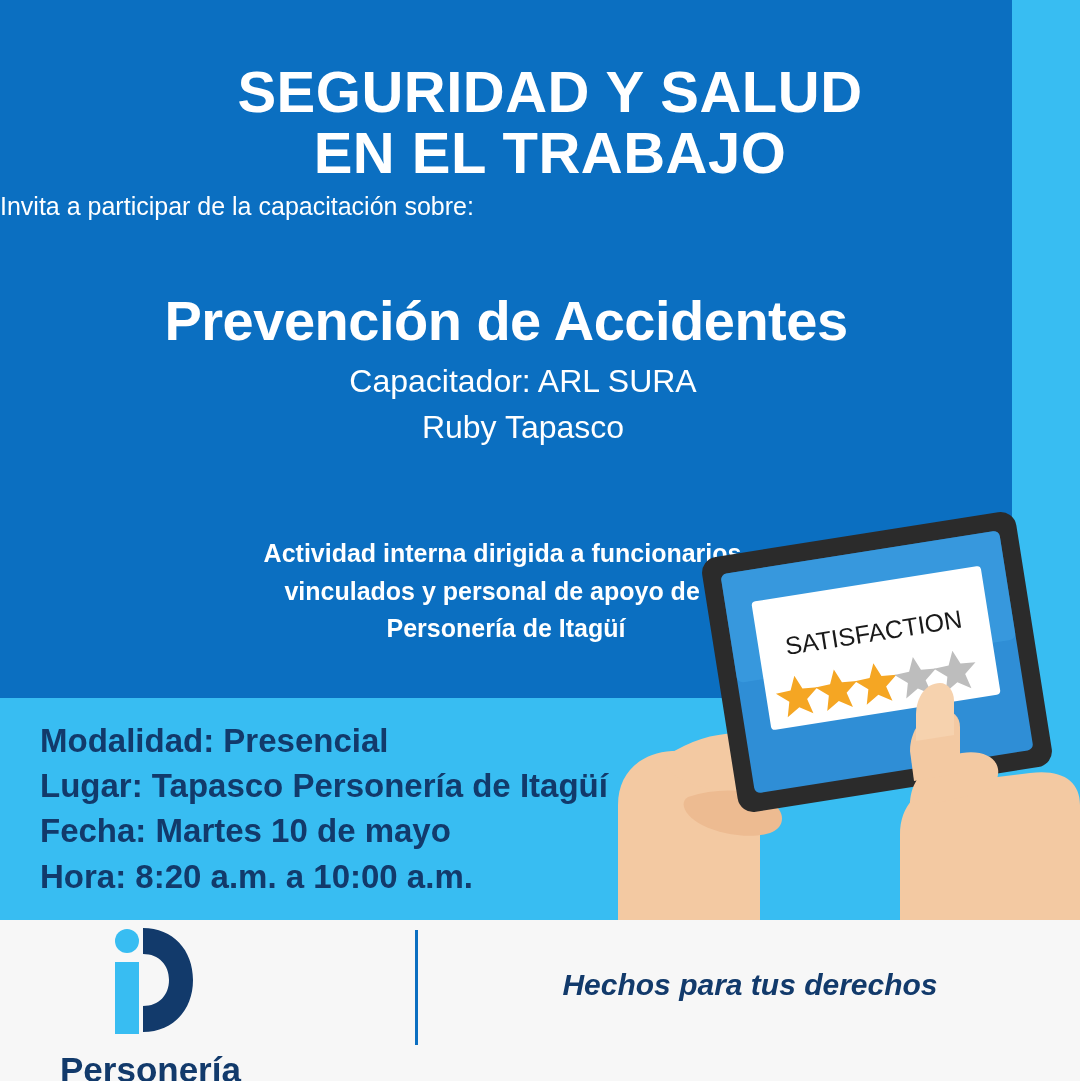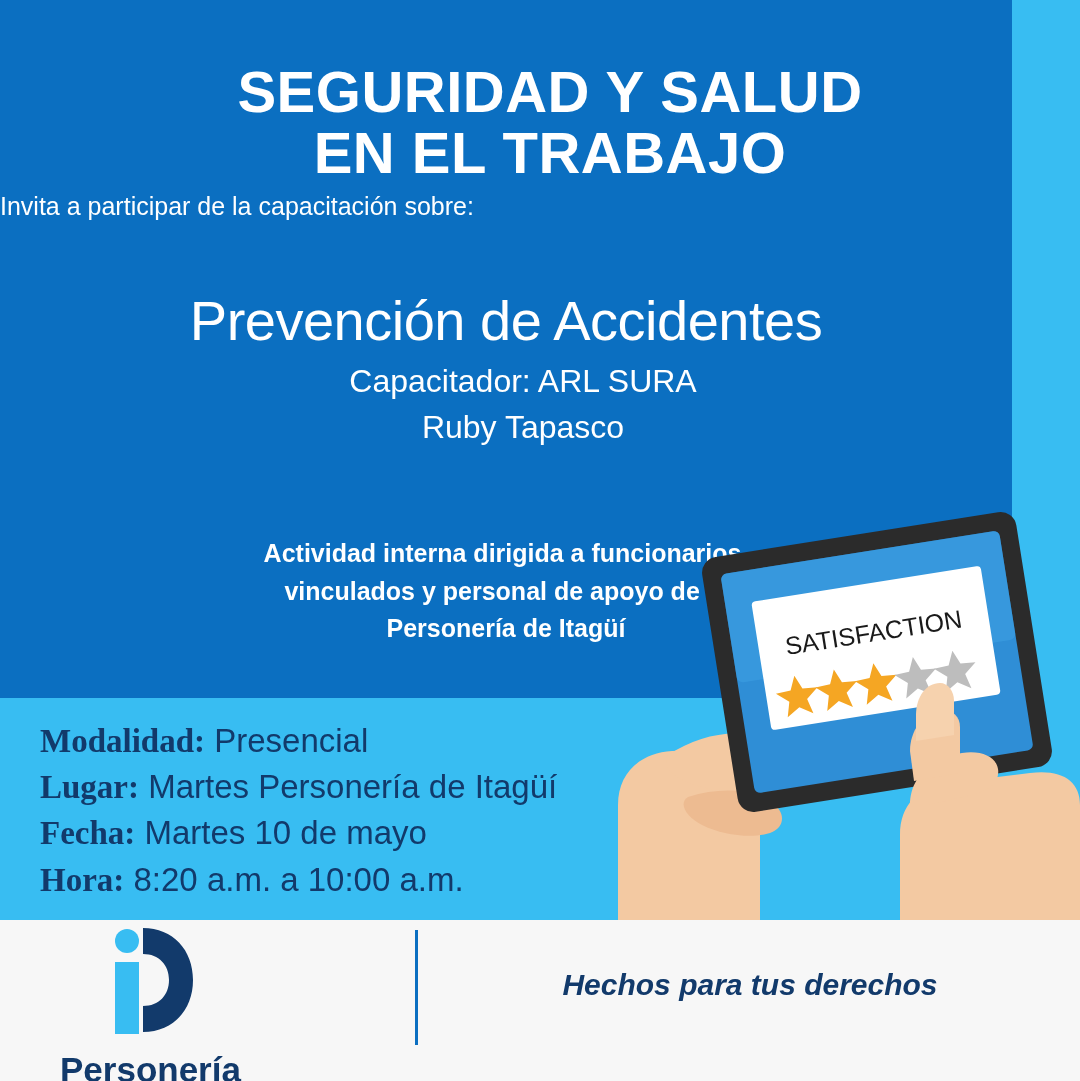--- a/index.html
+++ b/index.html
@@ -82,21 +82,21 @@
   }
 
   .topic {
     position: absolute;
     left: 0;
     top: 288px;
     width: 1012px;
     text-align: center;
     color: #ffffff;
     font-size: 56px;
-    font-weight: normal;
+    font-weight: bold;
     letter-spacing: -0.5px;
   }
 
   .trainer {
     position: absolute;
     left: 0;
     top: 358px;
     width: 1046px;
     text-align: center;
     color: #ffffff;
@@ -124,24 +124,23 @@
     left: 40px;
     top: 718px;
     color: #123a6b;
     font-size: 33px;
     line-height: 1.37;
   }
   .details .row { display: block; white-space: nowrap; }
   .details .k {
     font-weight: bold;
     color: #123a6b;
-    font-family: Liberation Serif, serif;
   }
   .details .v {
-    font-weight: normal;
+    font-weight: bold;
     color: #123a6b;
   }
 
   
   .illus {
     position: absolute;
     right: 0;
     top: 505px;
     width: 470px;
     height: 415px;
@@ -229,21 +228,21 @@
     <span class="line">Personería de Itagüí</span>
   </div>
 
   <div class="details">
     <span class="row">
       <span class="k">Modalidad:</span>
       <span class="v">Presencial</span>
     </span>
     <span class="row">
       <span class="k">Lugar:</span>
-      <span class="v"> Martes Personería de Itagüí</span>
+      <span class="v"> Tapasco Personería de Itagüí</span>
     </span>
     <span class="row">
       <span class="k">Fecha:</span>
       <span class="v">Martes 10 de mayo</span>
     </span>
     <span class="row">
       <span class="k">Hora:</span>
       <span class="v">8:20 a.m.  a 10:00 a.m.</span>
     </span>
   </div>

